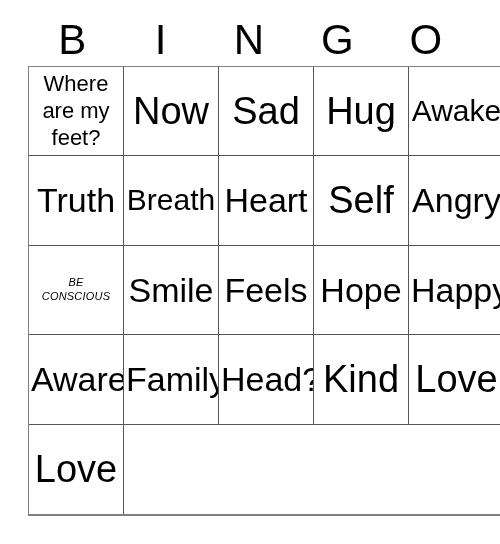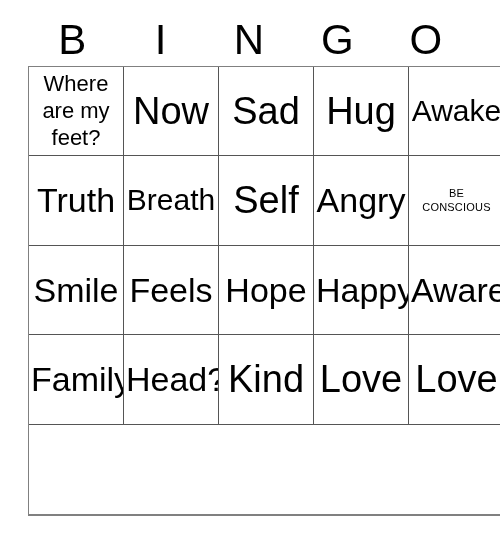--- a/index.html
+++ b/index.html
@@ -88,21 +88,21 @@
     line-height: 1.08;
     white-space: pre-line;
     word-break: normal;
   }
 
   
   .size-xl  { font-size: 38px; }
   .size-lg  { font-size: 34px; }
   .size-md  { font-size: 30px; }
   .size-sm  { font-size: 22px; line-height: 1.22; }
-  .size-xs  { font-size: 11px; line-height: 1.25; letter-spacing: 0.2px; }
+  .size-xs  { font-size: 11px; line-height: 1.25; letter-spacing: 0.2px; font-style: italic; }
 </style>
 </head>
 <body>
 
 <div id="bingo-card">
 
   <div id="bingo-header">
     <div class="header-letter">B</div>
     <div class="header-letter">I</div>
     <div class="header-letter">N</div>
@@ -126,20 +126,23 @@
         <span class="cell-text size-xl">Hug</span>
       </div>
       <div class="bingo-cell">
         <span class="cell-text size-md">Awake</span>
       </div>
       <div class="bingo-cell">
         <span class="cell-text size-lg">Truth</span>
       </div>
       <div class="bingo-cell">
         <span class="cell-text size-md">Breath</span>
+      </div>
+      <div class="bingo-cell">
+        <span class="cell-text size-lg">Heart</span>
       </div>
       <div class="bingo-cell">
         <span class="cell-text size-xl">Self</span>
       </div>
       <div class="bingo-cell">
         <span class="cell-text size-lg">Angry</span>
       </div>
       <div class="bingo-cell">
         <span class="cell-text size-xs">BE
 CONSCIOUS</span>

